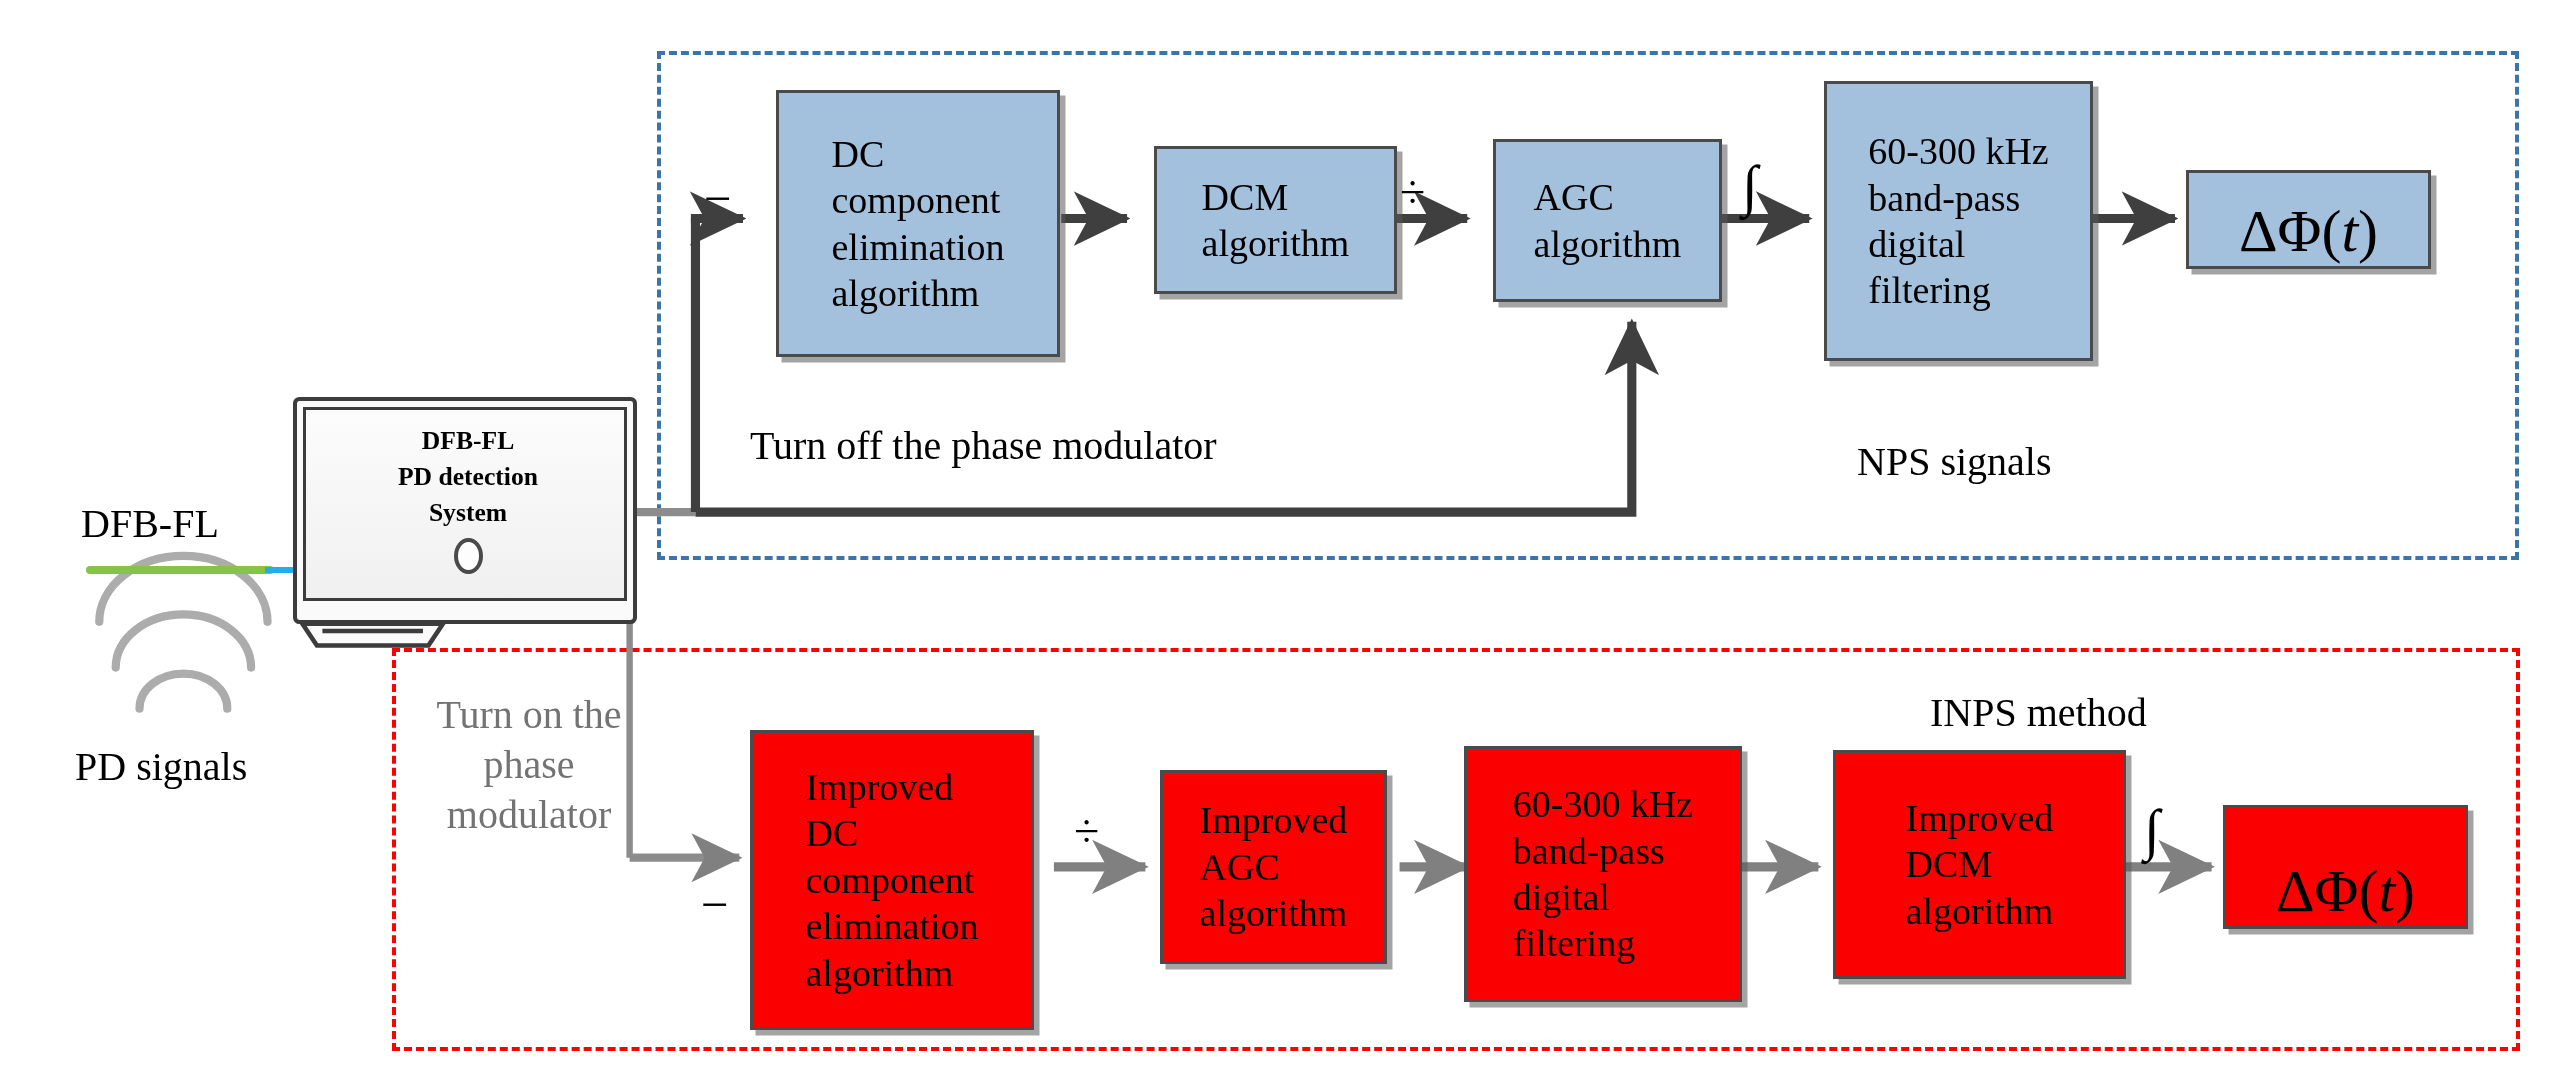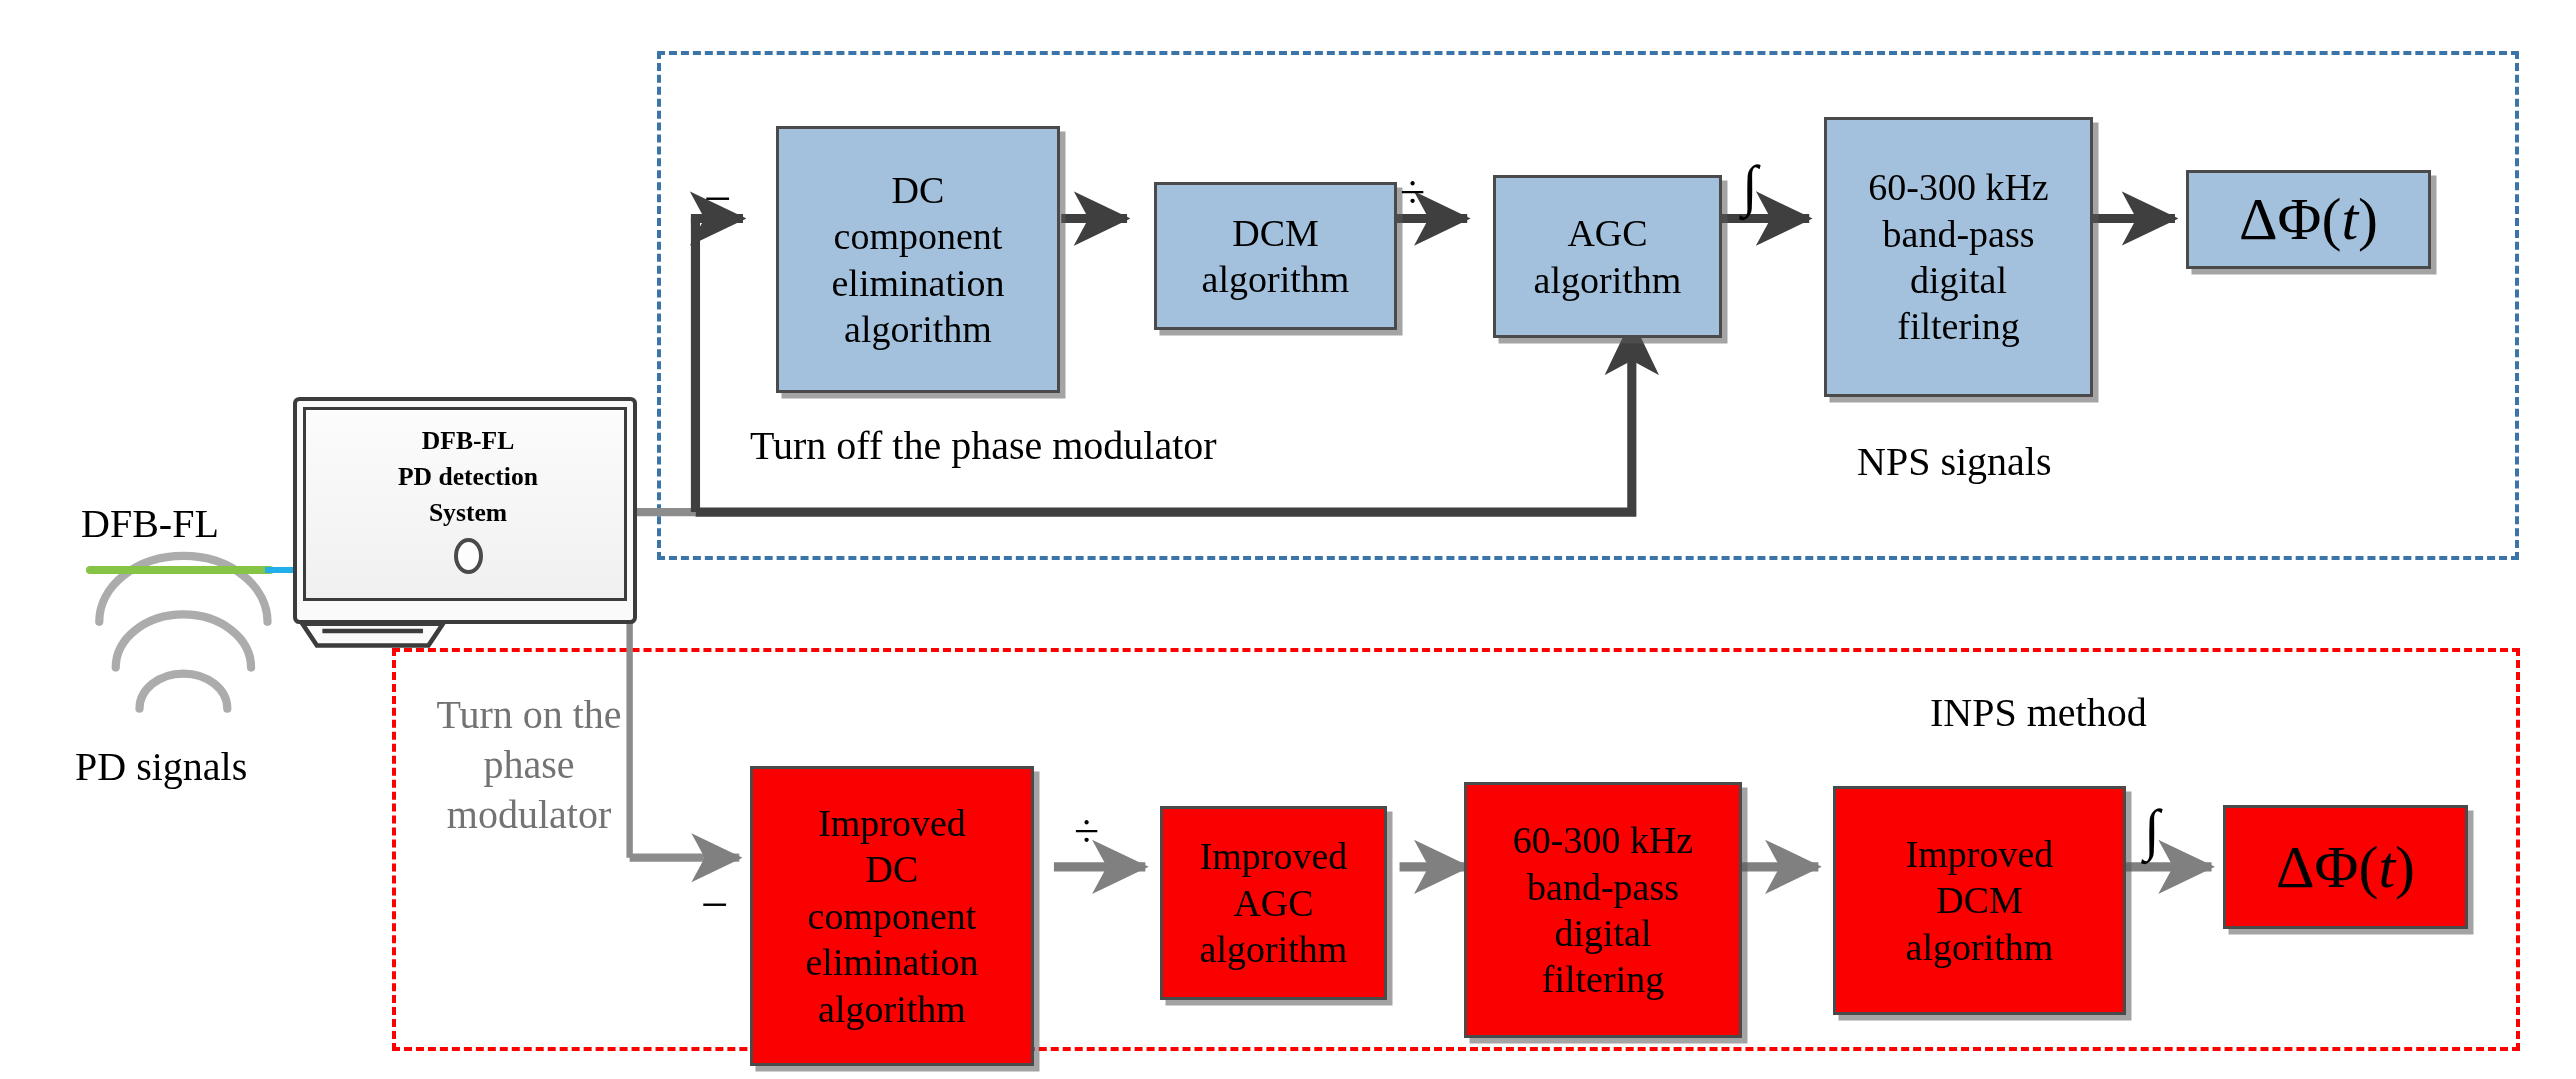--- a/index.html
+++ b/index.html
@@ -39,43 +39,42 @@
   }
 
   
   .block {
     position: absolute;
     box-sizing: border-box;
     display: flex;
     flex-direction: column;
     align-items: center;
     justify-content: center;
-    text-align: center;
+    text-align: left;
     border: 3.7px solid #4A4A4A;
     box-shadow: 5.5px 5.5px 0 rgba(90,90,90,0.55);
     color: #000000;
     line-height: 1.22;
     letter-spacing: 0px;
     z-index: 4;
-    margin-top: 36px;
   }
   .block.blue {
     background: #A3C1DC;
   }
   .block.red {
     background: #FA0000;
   }
   .block .line { display: block; white-space: nowrap; }
 
   
   .outbox {
     position: absolute;
     box-sizing: border-box;
     display: flex;
-    align-items: center;
+    align-items: flex-end;
     justify-content: center;
     border: 3.7px solid #4A4A4A;
     box-shadow: 5.5px 5.5px 0 rgba(90,90,90,0.55);
     font-size: 60px;
     color: #000;
     z-index: 4;
   }
   .outbox.blue { background: #A3C1DC; }
   .outbox.red  { background: #FA0000; }
   .outbox .ital { font-style: italic; }

